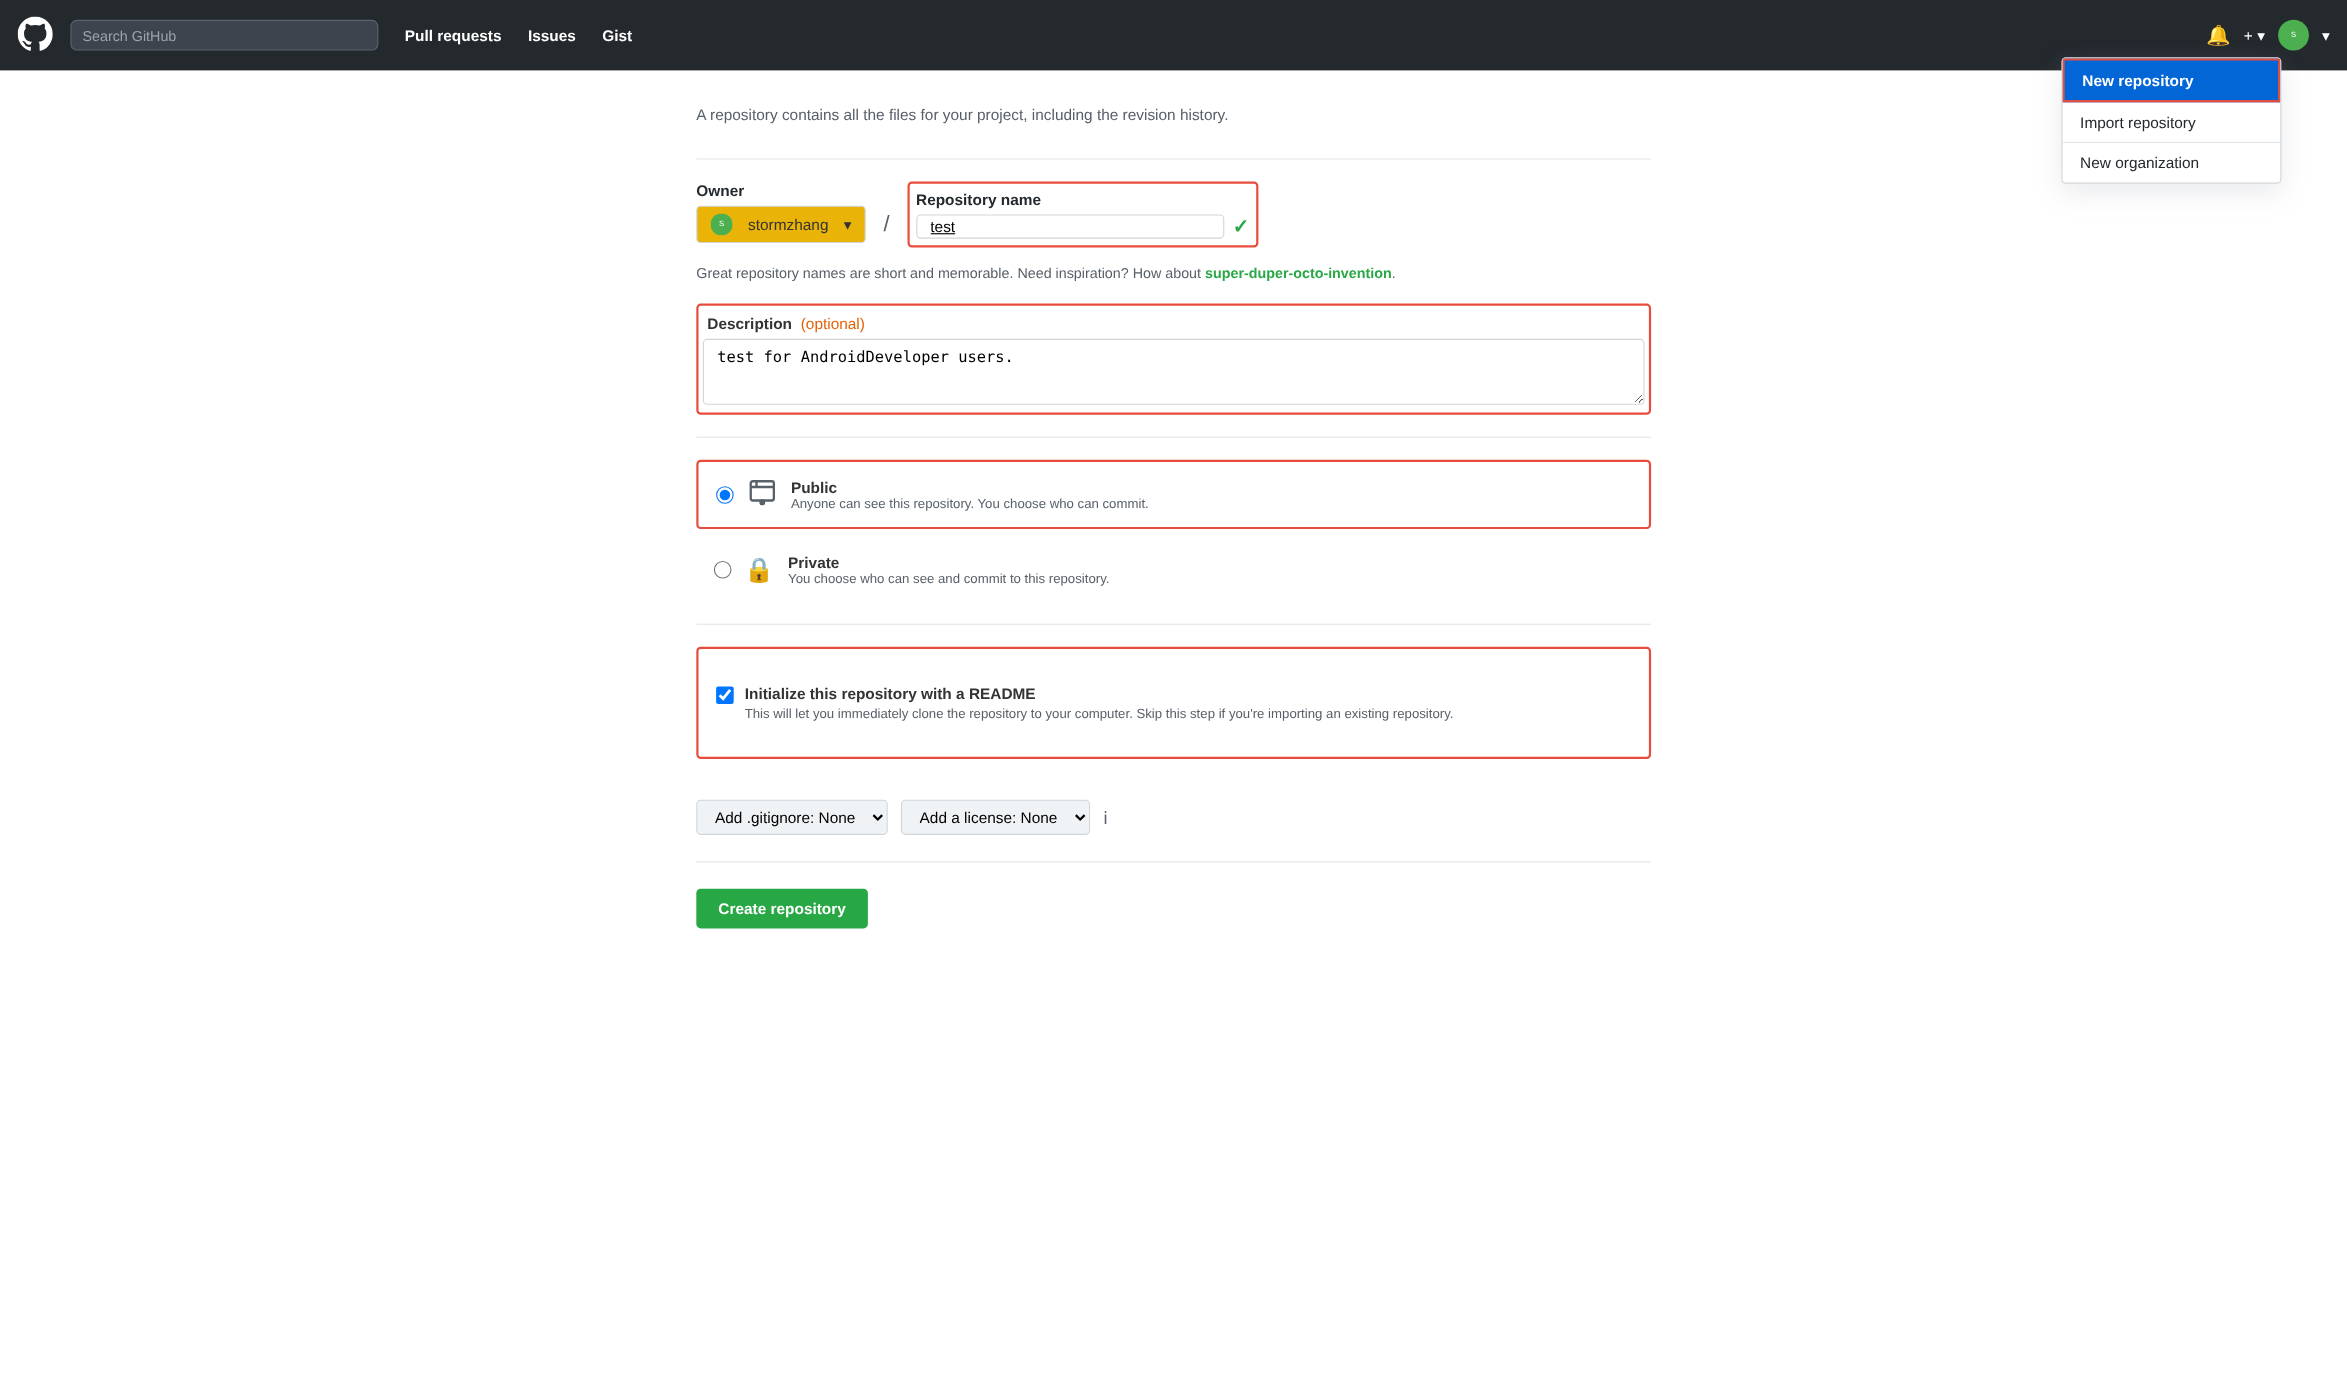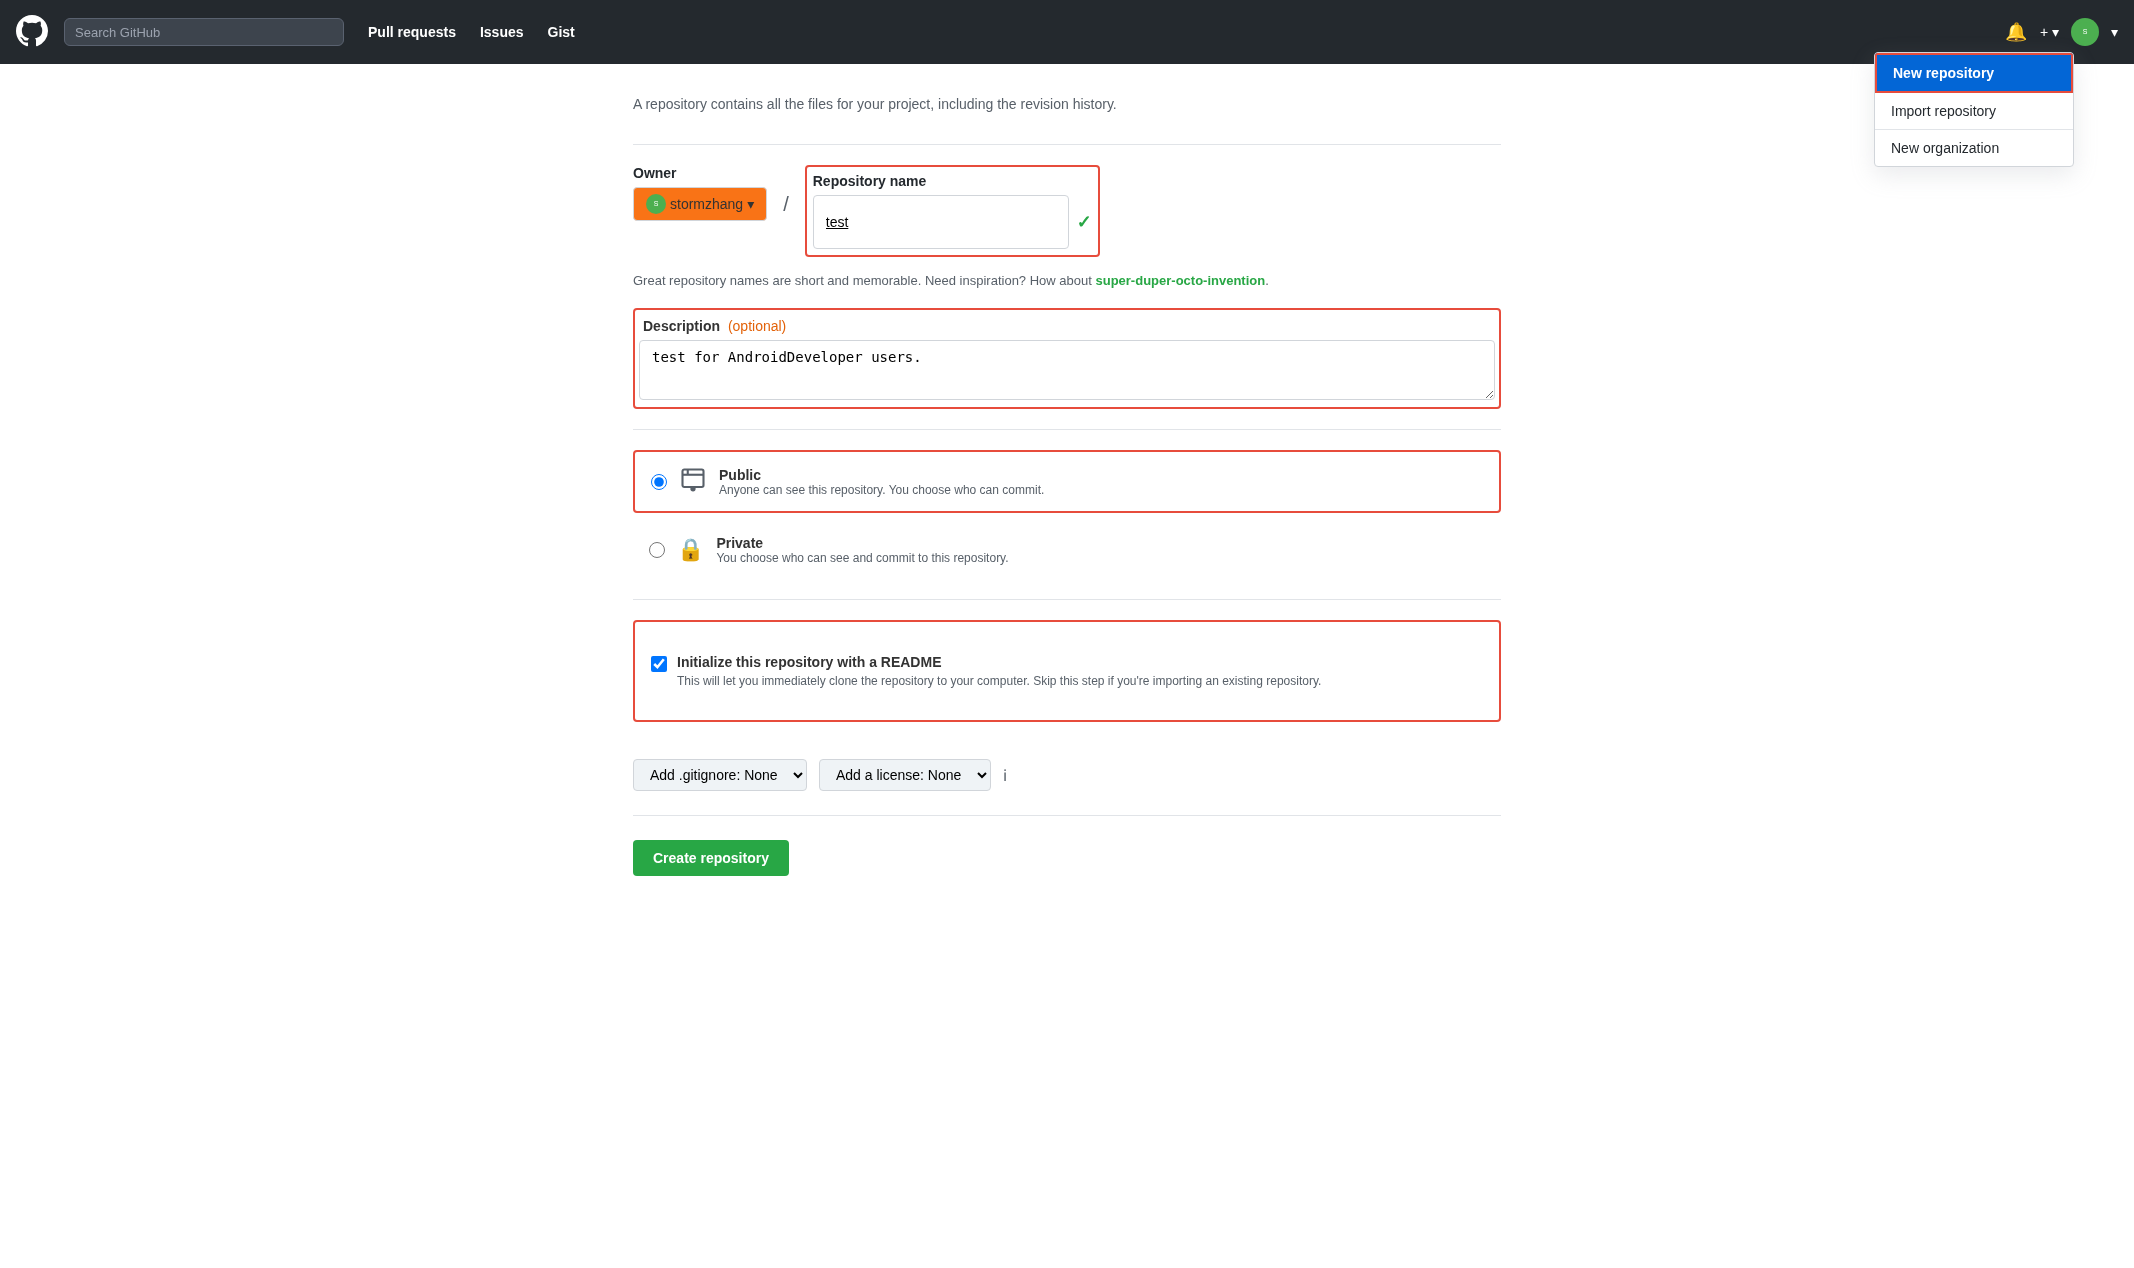--- a/index.html
+++ b/index.html
@@ -146,39 +146,39 @@
     .form-label-optional {
       font-weight: 400;
       color: #e36209;
       margin-left: 4px;
     }
 
     
     .owner-select {
       display: flex;
       align-items: center;
-      gap: 4px;
+      gap: 14px;
       border: 1px solid #d1d5da;
       border-radius: 4px;
       padding: 6px 12px;
       cursor: pointer;
-      background: #f97316;
+      background: #eab308;
       font-size: 14px;
     }
     .repo-name-input-wrapper {
       display: flex;
       align-items: center;
       gap: 8px;
     }
     .repo-name-input {
       border: 1px solid #d1d5da;
       border-radius: 4px;
-      padding: 18px 12px;
-      font-size: 14px;
-      width: 256px;
+      padding: 2px 12px;
+      font-size: 14px;
+      width: 280px;
       text-decoration: underline;
     }
     .check-icon {
       color: #28a745;
       font-size: 18px;
       font-weight: bold;
     }
 
     .suggestion-text {
       font-size: 13px;

